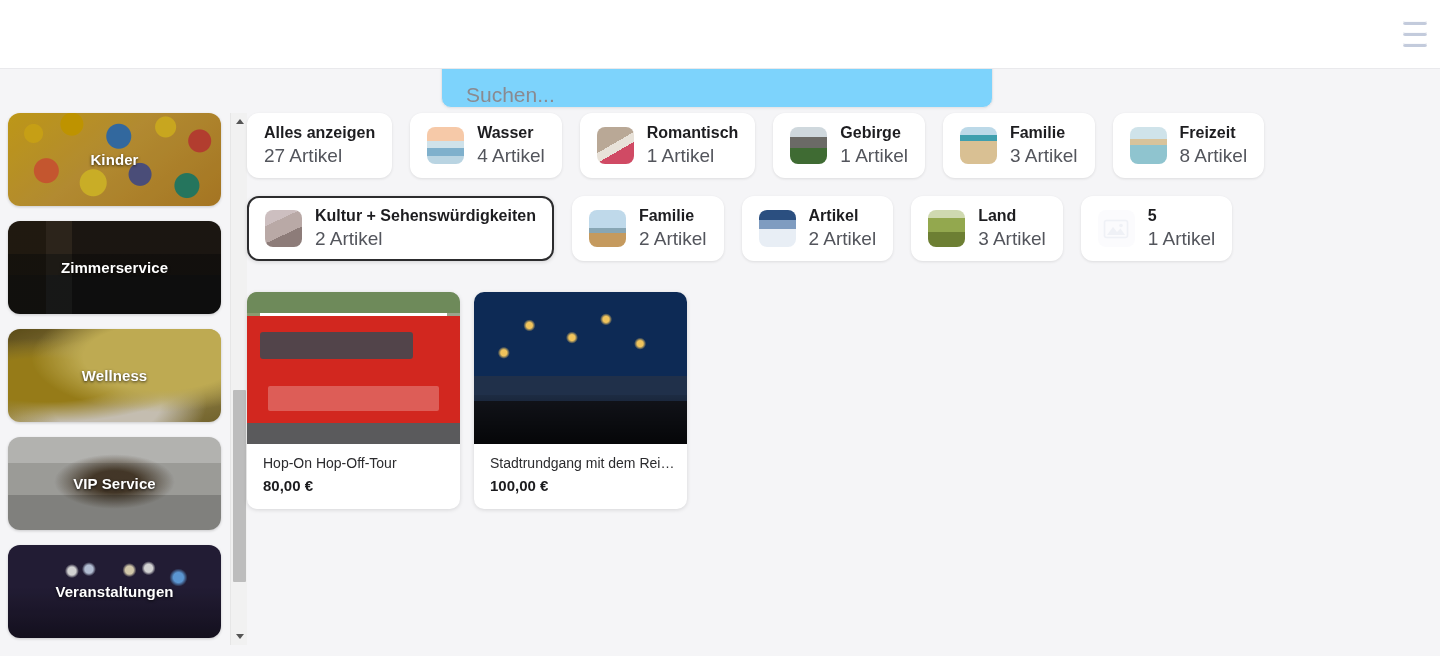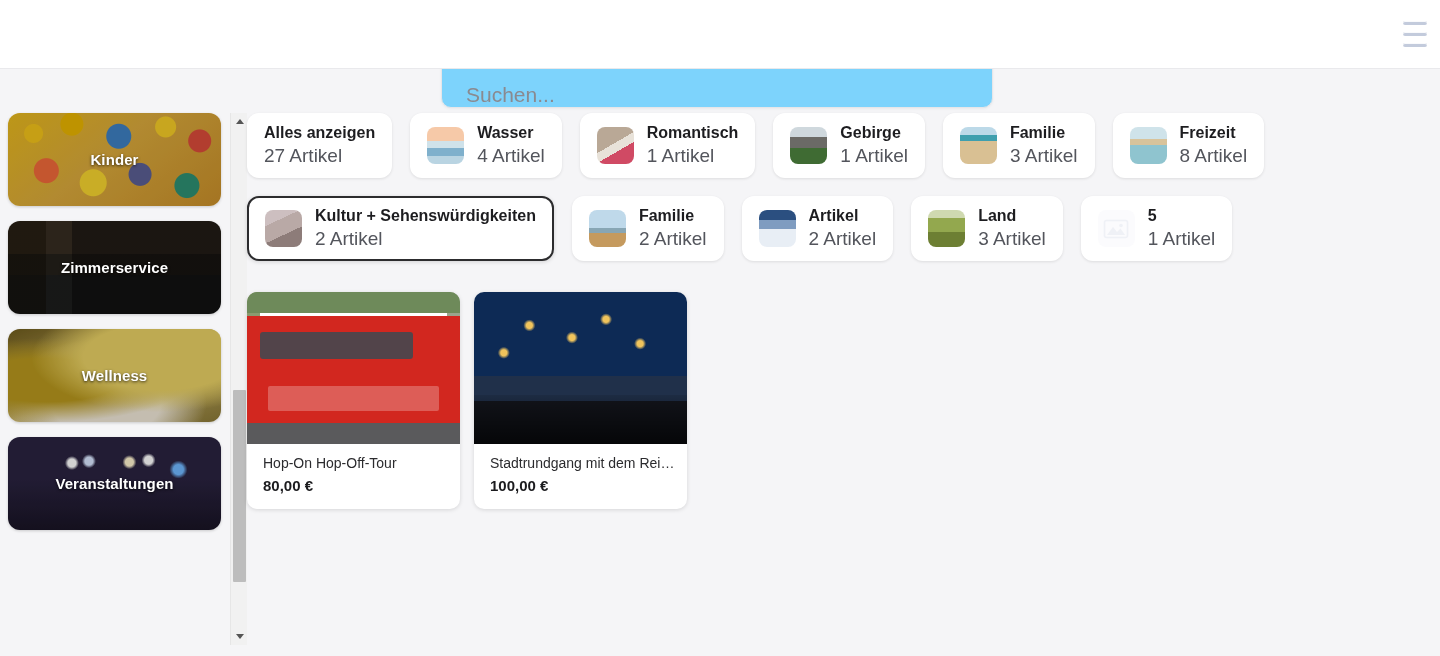--- a/index.html
+++ b/index.html
@@ -273,20 +273,25 @@
       <div class="shade"></div>
       <div class="lbl">Zimmerservice</div>
     </div>
 
     <div class="side-card">
       <div class="bg ph-wellness"></div>
       <div class="shade"></div>
       <div class="lbl">Wellness</div>
     </div>
 
+    <div class="side-card">
+      <div class="bg ph-vip"></div>
+      <div class="shade"></div>
+      <div class="lbl">VIP Service</div>
+    </div>
 
     <div class="side-card">
       <div class="bg ph-events"></div>
       <div class="shade"></div>
       <div class="lbl">Veranstaltungen</div>
     </div>
 
   </div>
 
   <div class="scrollbar">

